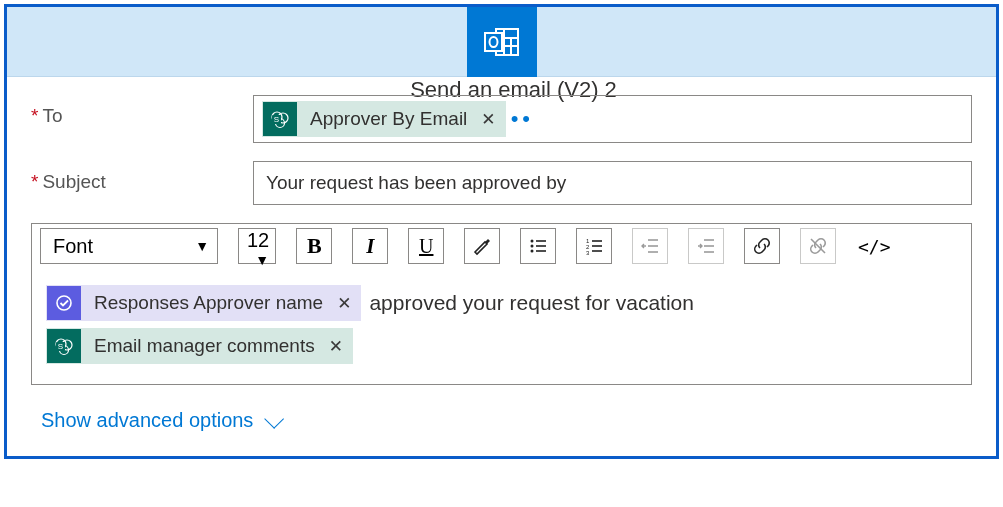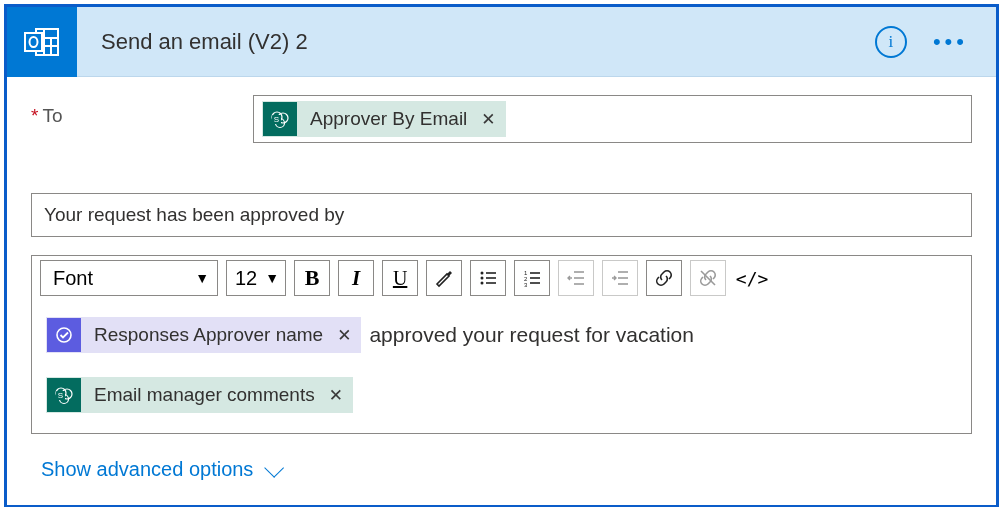--- a/index.html
+++ b/index.html
@@ -12,20 +12,21 @@
       width: 995px;
       border: 3px solid #0a5cc9;
       background: #fff;
     }
     .header {
       display: flex;
       align-items: center;
       background: #d0e7f8;
       height: 70px;
       border-bottom: 1px solid #bcd7ec;
+      flex-direction: column;
     }
     .header-icon-box {
       width: 70px;
       height: 70px;
       background: #0078d4;
       display: flex;
       align-items: center;
       justify-content: center;
       flex-shrink: 0;
     }
@@ -84,21 +85,20 @@
       padding: 5px 8px;
       display: flex;
       align-items: center;
       flex-wrap: wrap;
       gap: 6px;
       font-size: 19px;
       color: #323130;
     }
     .input-box.text-only {
       padding: 8px 12px;
-      margin-top: 32px;
     }
     .token {
       display: inline-flex;
       align-items: center;
       height: 36px;
       font-size: 19px;
       color: #323130;
     }
     .token.sp { background: #d5e8e2; }
     .token.apr { background: #e2e0f6; }
@@ -122,21 +122,21 @@
       cursor: pointer;
       font-weight: 300;
     }
     .editor-wrap {
       border: 1px solid #8a8886;
     }
     .toolbar {
       display: flex;
       align-items: center;
       padding: 4px 8px;
-      gap: 4px;
+      gap: 16px;
       border-bottom: 1px solid transparent;
     }
     .tb-font {
       display: flex;
       align-items: center;
       border: 1px solid #8a8886;
       height: 36px;
       padding: 0 8px 0 12px;
       font-size: 20px;
       cursor: pointer;
@@ -145,20 +145,21 @@
     }
     .tb-size {
       display: flex;
       align-items: center;
       border: 1px solid #8a8886;
       height: 36px;
       padding: 0 6px 0 8px;
       font-size: 20px;
       cursor: pointer;
       margin-left: 4px;
+      flex-direction: column;
     }
     .tb-btn {
       width: 36px; height: 36px;
       border: 1px solid #8a8886;
       display: flex;
       align-items: center; justify-content: center;
       margin-left: 4px;
       cursor: pointer;
     }
     .tb-btn.disabled { opacity: 0.45; cursor: default; }
@@ -166,21 +167,21 @@
     .editor-content {
       padding: 16px 14px 20px 14px;
       font-size: 21px;
       color: #323130;
     }
     .editor-line {
       display: flex;
       align-items: center;
       flex-wrap: wrap;
       gap: 8px;
-      margin-bottom: 24px;
+      margin-bottom: 7px;
     }
     .editor-line:last-child { margin-bottom: 0; }
     .show-advanced {
       display: inline-flex;
       align-items: center;
       color: #0078d4;
       font-size: 20px;
       cursor: pointer;
       padding: 6px 0 16px 10px;
       gap: 12px;
@@ -245,20 +246,23 @@
             </span>
             <span class="token-label">Approver By Email</span>
             <span class="token-x">✕</span>
           </span>
         </div>
       </div>
     </div>
 
     
     <div class="field-row">
+      <div class="field-label">
+        <span class="req">*</span><span>Subject</span>
+      </div>
       <div class="field-control">
         <div class="input-box text-only">Your request has been approved by</div>
       </div>
     </div>
 
     
     <div class="field-row">
       <div class="field-control">
         <div class="editor-wrap">
           <div class="toolbar">

